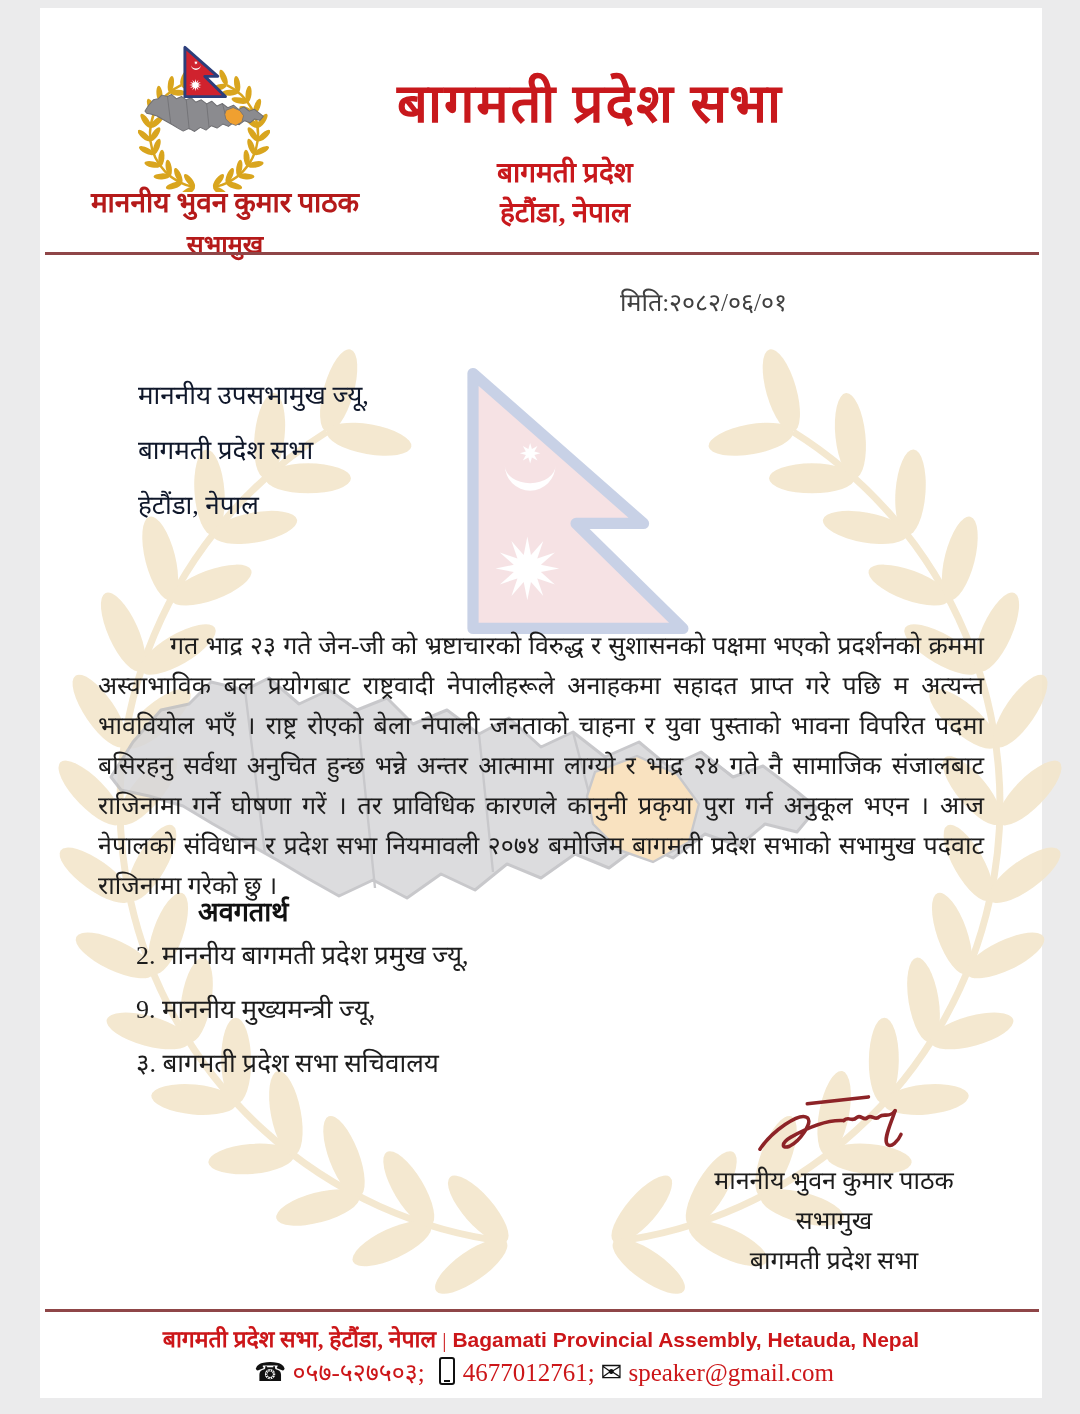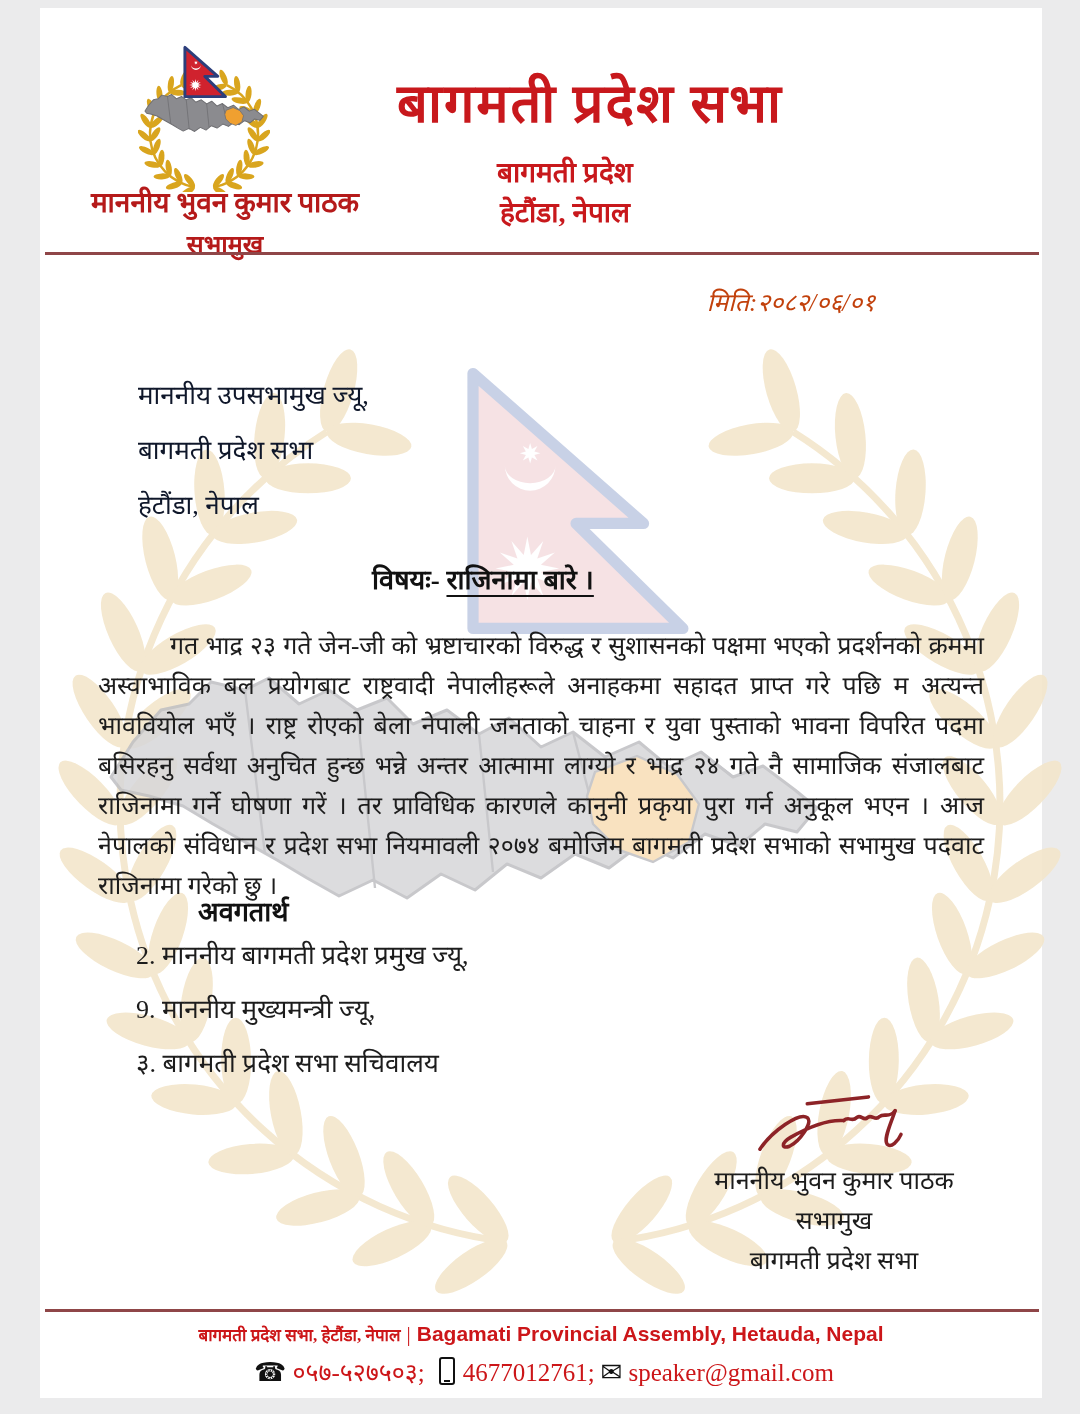--- a/index.html
+++ b/index.html
@@ -15,35 +15,35 @@
   .logo-svg{left:138px;top:44px;width:132px;height:148px;}
   .official-name{left:58px;top:182px;width:334px;text-align:center;font-weight:bold;font-size:28px;color:#b51a1a;}
   .official-post{left:58px;top:226px;width:334px;text-align:center;font-weight:bold;font-size:25px;color:#b51a1a;}
   .doc-title{left:330px;top:64px;width:520px;text-align:center;font-weight:bold;font-size:54px;color:#c8181c;letter-spacing:2px;}
   .subtitle1{left:405px;top:152px;width:320px;text-align:center;font-weight:bold;font-size:28px;color:#c8181c;}
   .subtitle2{left:405px;top:192px;width:320px;text-align:center;font-weight:bold;font-size:28px;color:#c8181c;}
   .sep{height:3px;background:#8f4648;}
   .sep-top{left:45px;top:252px;width:994px;}
   .sep-bottom{left:45px;top:1309px;width:994px;}
   
-  .date-line{left:620px;top:284px;width:342px;text-align:center;font-size:25px;color:#c2410c;font-style:italic;}
+  .date-line{left:620px;top:284px;width:342px;text-align:left;font-size:25px;color:#404040;}
   .recipients{left:138px;top:376px;font-size:26px;color:#0f172a;}
   .recipients div{margin-bottom:19px;}
   .subject-line{left:372px;top:560px;font-size:27px;font-weight:bold;color:#111;}
   .subject-line .u{text-decoration:underline;text-underline-offset:6px;}
   .body-par{left:98px;top:626px;width:886px;font-size:25px;line-height:40px;text-align:justify;text-indent:72px;color:#1c1c1c;}
   .cc-head{left:198px;top:892px;font-size:27px;font-weight:bold;color:#111;text-underline-offset:6px;}
   .cc-list{left:136px;top:936px;font-size:26px;color:#1c1c1c;}
   .cc-list div{margin-bottom:18px;}
   .sign-svg{left:748px;top:1090px;width:162px;height:74px;}
   .sig-block{left:700px;top:1162px;width:268px;text-align:center;font-size:25px;color:#1c1c1c;}
   .sig-block div{margin-bottom:6px;}
   
   .footer-line1{left:40px;top:1322px;width:1002px;text-align:center;color:#cc1619;}
-  .footer-line1 .np{font-weight:bold;font-size:17px;}
+  .footer-line1 .np{font-weight:bold;font-size:23px;}
   .footer-line1 .dv{font-size:21px;margin:0 6px;}
   .footer-line1 .en{font-weight:bold;font-size:21px;font-family:"Liberation Sans","DejaVu Sans",sans-serif;}
   .footer-line2{left:40px;top:1354px;width:1002px;text-align:center;font-size:25px;color:#cc1619;}
   .glyph-icon{color:#111;font-family:"DejaVu Sans",sans-serif;font-size:26px;margin:0 6px;}
   .mobile-icon{display:inline-block;width:12px;height:24px;border:2px solid #111;border-radius:3px;vertical-align:-4px;margin:0 8px 0 14px;position:relative;}
   .mobile-icon:after{content:"";position:absolute;left:3px;bottom:1px;width:6px;height:2px;background:#111;}
 </style>
 </head>
 <body>
 
@@ -401,21 +401,20 @@
   <div class="abs sep sep-top"></div>
 
   <div class="abs date-line">मिति:२०८२/०६/०१</div>
 
   <div class="abs recipients">
     <div>माननीय उपसभामुख ज्यू,</div>
     <div>बागमती प्रदेश सभा</div>
     <div>हेटौंडा, नेपाल</div>
   </div>
 
-  <div class="abs subject-line"><span>विषयः-</span> <span class="u">राजिनामा बारे ।</span></div>
 
   <div class="abs body-par">गत भाद्र २३ गते जेन-जी को भ्रष्टाचारको विरुद्ध र सुशासनको पक्षमा भएको प्रदर्शनको क्रममा अस्वाभाविक बल प्रयोगबाट राष्ट्रवादी नेपालीहरूले अनाहकमा सहादत प्राप्त गरे पछि म अत्यन्त भाववियोल भएँ । राष्ट्र रोएको बेला नेपाली जनताको चाहना र युवा पुस्ताको भावना विपरित पदमा बसिरहनु सर्वथा अनुचित हुन्छ भन्ने अन्तर आत्मामा लाग्यो र भाद्र २४ गते नै सामाजिक संजालबाट राजिनामा गर्ने घोषणा गरें । तर प्राविधिक कारणले कानुनी प्रकृया पुरा गर्न अनुकूल भएन । आज नेपालको संविधान र प्रदेश सभा नियमावली २०७४ बमोजिम बागमती प्रदेश सभाको सभामुख पदवाट राजिनामा गरेको छु ।</div>
 
   <div class="abs cc-head">अवगतार्थ</div>
   <div class="abs cc-list">
     <div>2. माननीय बागमती प्रदेश प्रमुख ज्यू,</div>
     <div>9. माननीय मुख्यमन्त्री ज्यू,</div>
     <div>३. बागमती प्रदेश सभा सचिवालय</div>
   </div>
 

